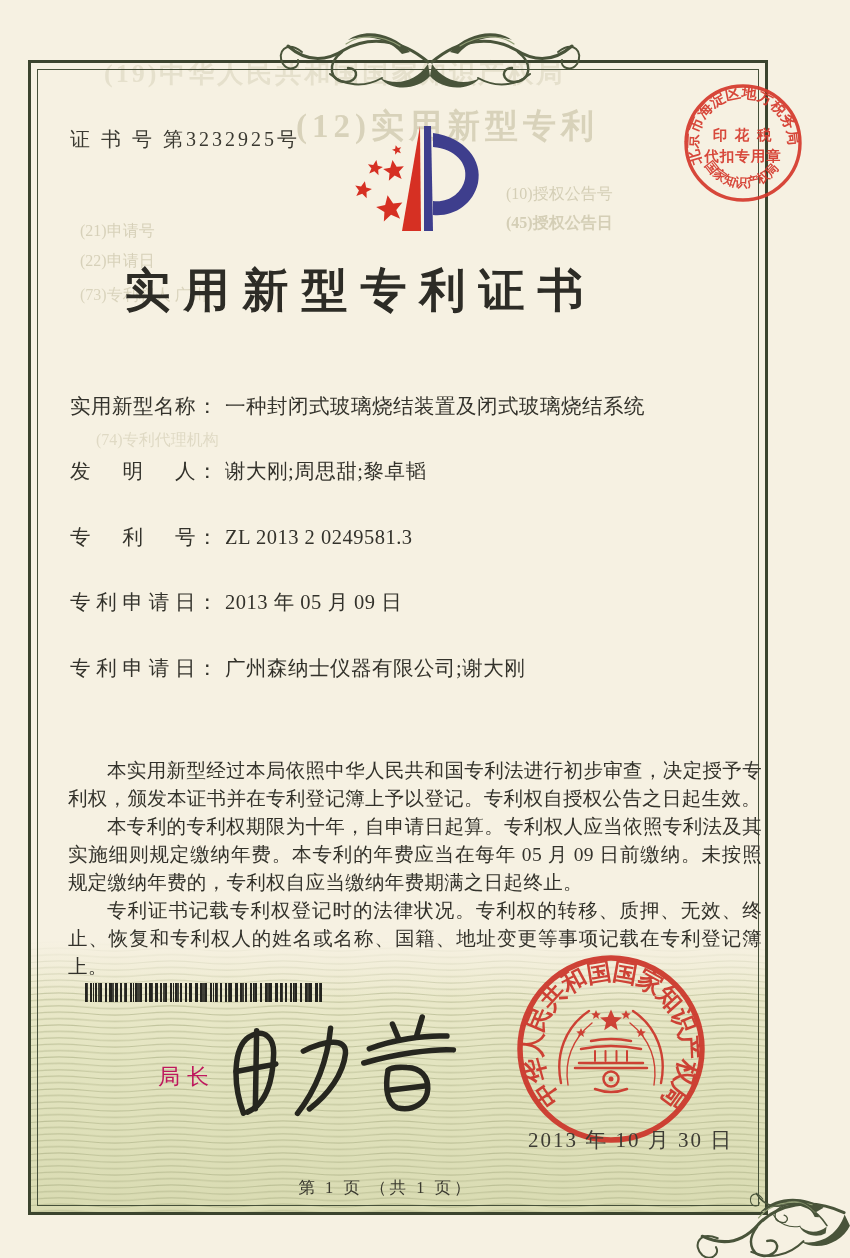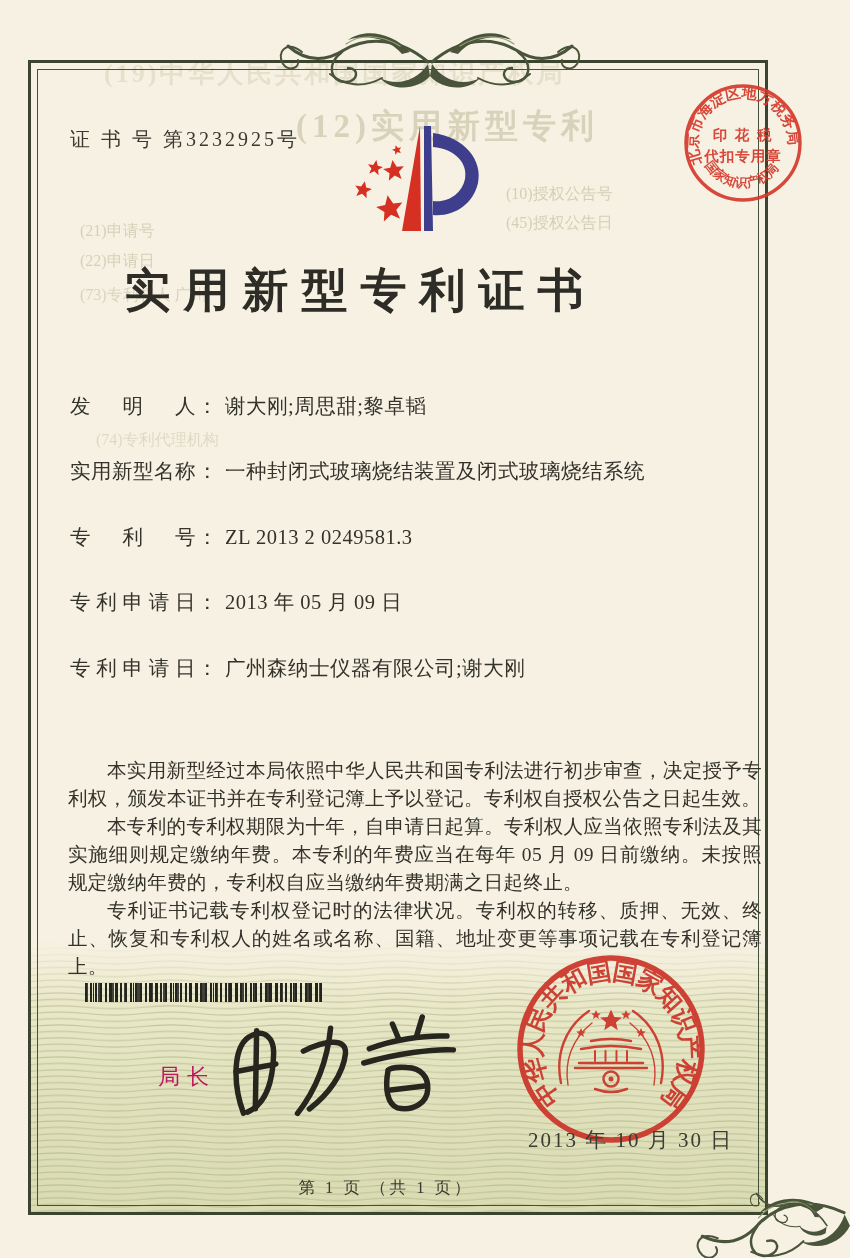--- a/index.html
+++ b/index.html
@@ -11,21 +11,21 @@
   .frame-inner{position:absolute;left:37px;top:69px;width:722px;height:1137px;
                border:1px solid #46503a;box-sizing:border-box;}
   
   .waveband{position:absolute;left:31px;top:940px;width:734px;height:272px;}
   .wavefade{position:absolute;left:31px;top:940px;width:734px;height:60px;
             background:linear-gradient(#f6f1e2,rgba(246,241,226,0));}
   
   .ghost{position:absolute;color:#aca581;pointer-events:none;white-space:nowrap;}
   .g0{left:296px;top:104px;font-size:33px;font-weight:bold;letter-spacing:5px;opacity:.40;}
   .g1{left:506px;top:184px;font-size:16px;opacity:.45;}
-  .g2{left:506px;top:213px;font-size:16px;opacity:.45;}
+  .g2{left:506px;top:213px;font-size:16px;opacity:.45;font-weight:bold;}
   .g3{left:80px;top:221px;font-size:16px;opacity:.42;}
   .g4{left:80px;top:251px;font-size:16px;opacity:.42;}
   .g5{left:80px;top:285px;font-size:16px;opacity:.38;}
   .g6{left:96px;top:430px;font-size:16px;opacity:.30;}
   .g7{left:104px;top:56px;font-size:26px;font-weight:bold;letter-spacing:3px;opacity:.22;}
   
   .cert-no{position:absolute;left:70px;top:126px;font-size:20px;letter-spacing:3px;color:#3a3931;}
   .logo{position:absolute;left:345px;top:123px;width:150px;height:114px;}
   .tax-stamp{position:absolute;left:680px;top:80px;width:126px;height:126px;}
   .title{position:absolute;left:28px;top:260px;width:652px;text-align:center;
@@ -137,24 +137,24 @@
       <textPath href="#bp">国家知识产权局</textPath>
     </text>
     <text x="0" y="-3" text-anchor="middle" font-size="14.5" font-weight="bold" fill="#d5392c" letter-spacing="2">印 花 税</text>
     <text x="0" y="18" text-anchor="middle" font-size="14.5" font-weight="bold" fill="#d5392c" letter-spacing="1">代扣专用章</text>
   </svg>
 
   <div class="title">实用新型专利证书</div>
 
   <div class="fields">
     <div class="field-row">
+      <span class="field-label">实用新型名称</span><span class="field-colon">：</span><span class="field-value">一种封闭式玻璃烧结装置及闭式玻璃烧结系统</span>
+    </div>
+    <div class="field-row">
       <span class="field-label">发明人</span><span class="field-colon">：</span><span class="field-value">谢大刚;周思甜;黎卓韬</span>
-    </div>
-    <div class="field-row">
-      <span class="field-label">实用新型名称</span><span class="field-colon">：</span><span class="field-value">一种封闭式玻璃烧结装置及闭式玻璃烧结系统</span>
     </div>
     <div class="field-row">
       <span class="field-label">专利号</span><span class="field-colon">：</span><span class="field-value">ZL 2013 2 0249581.3</span>
     </div>
     <div class="field-row">
       <span class="field-label">专利申请日</span><span class="field-colon">：</span><span class="field-value">2013 年 05 月 09 日</span>
     </div>
     <div class="field-row">
       <span class="field-label">专利申请日</span><span class="field-colon">：</span><span class="field-value">广州森纳士仪器有限公司;谢大刚</span>
     </div>

